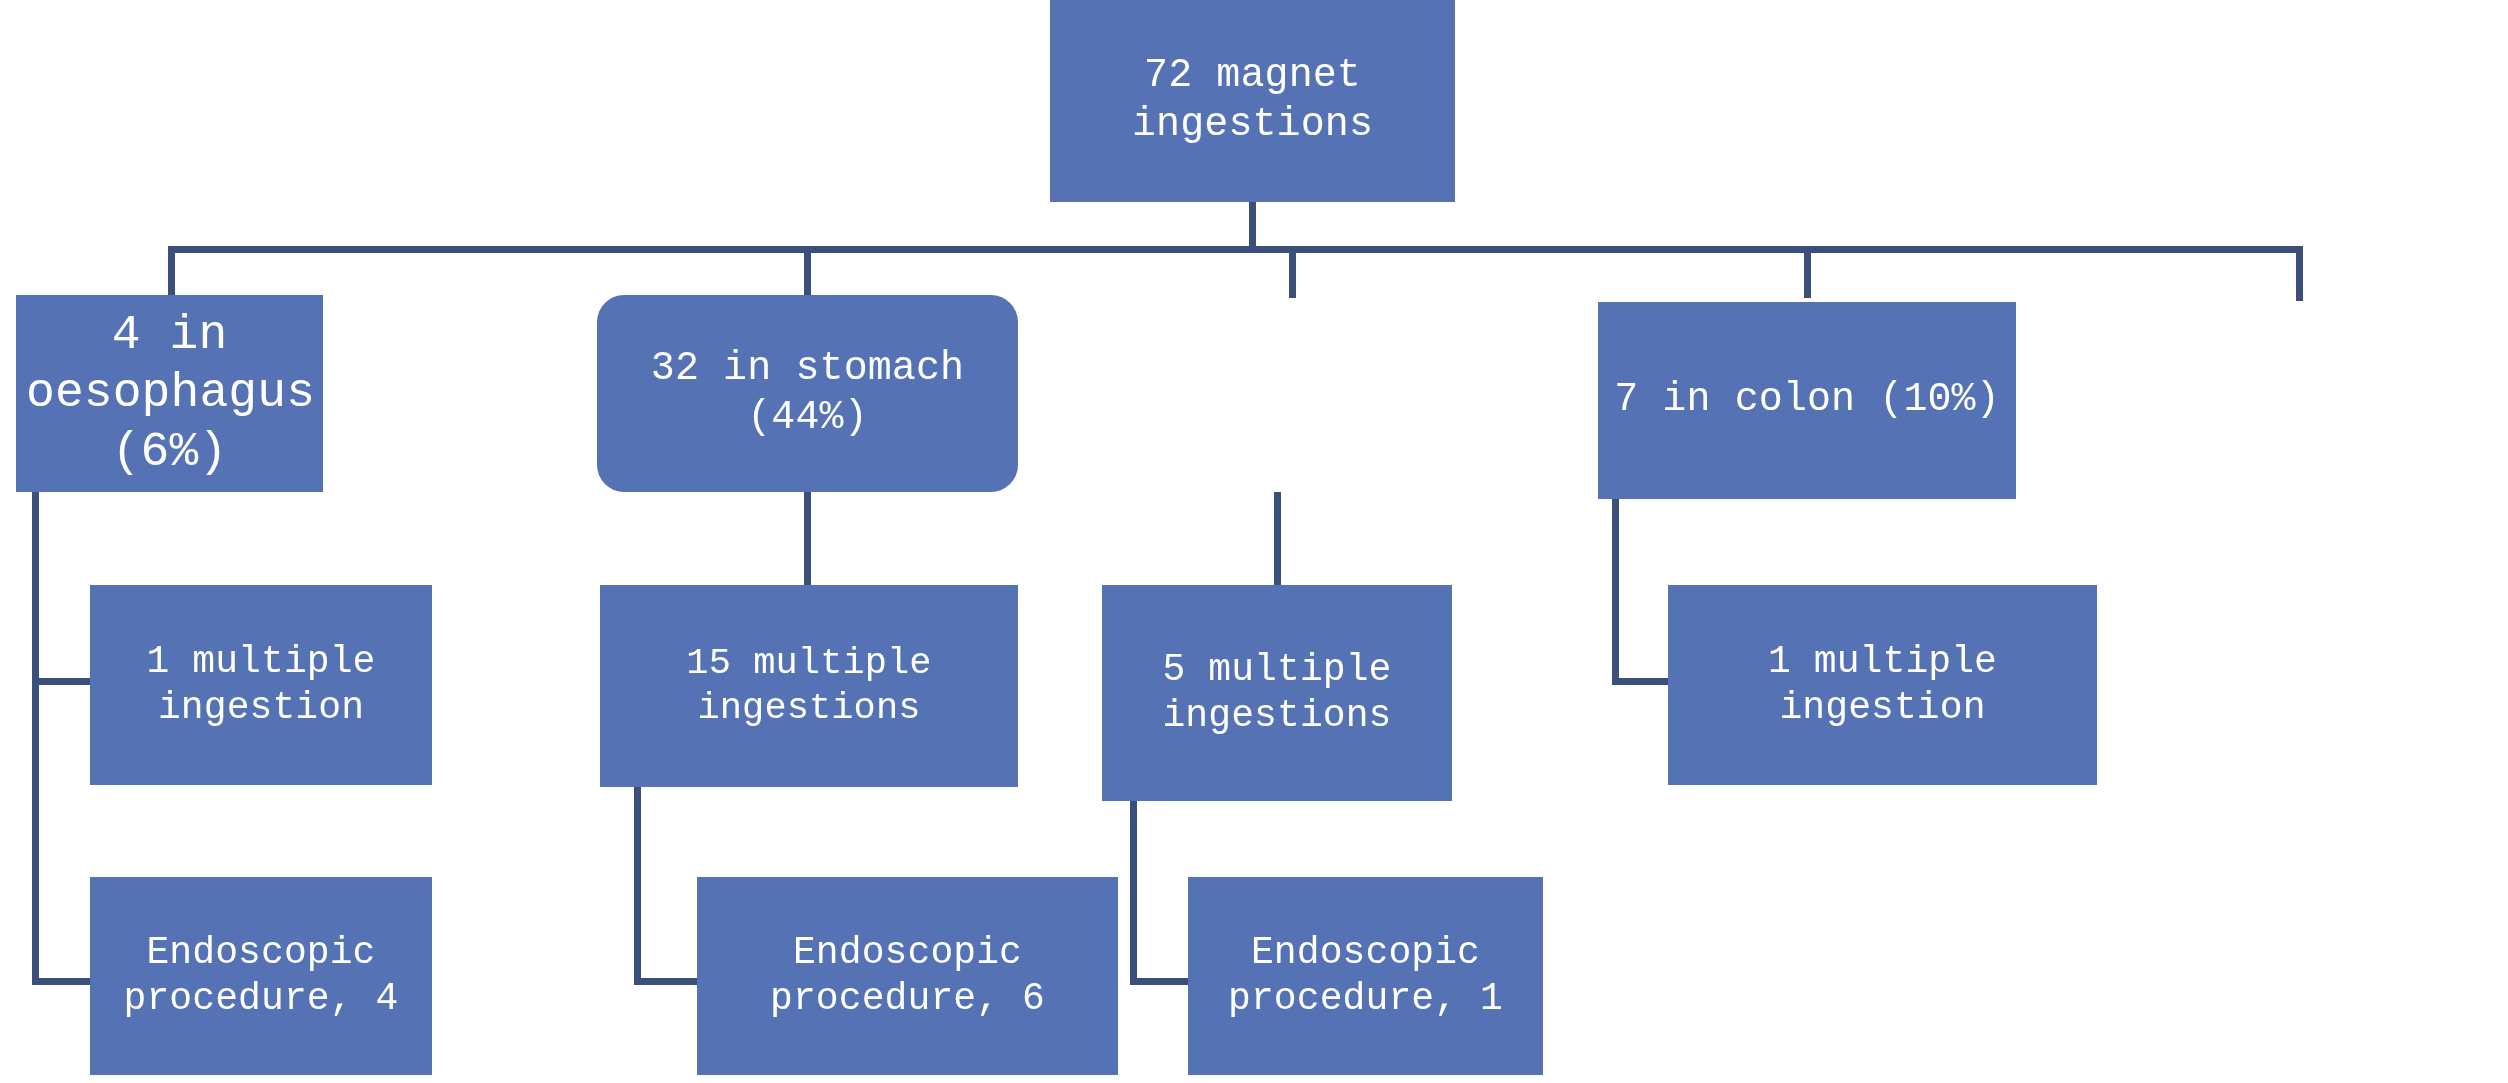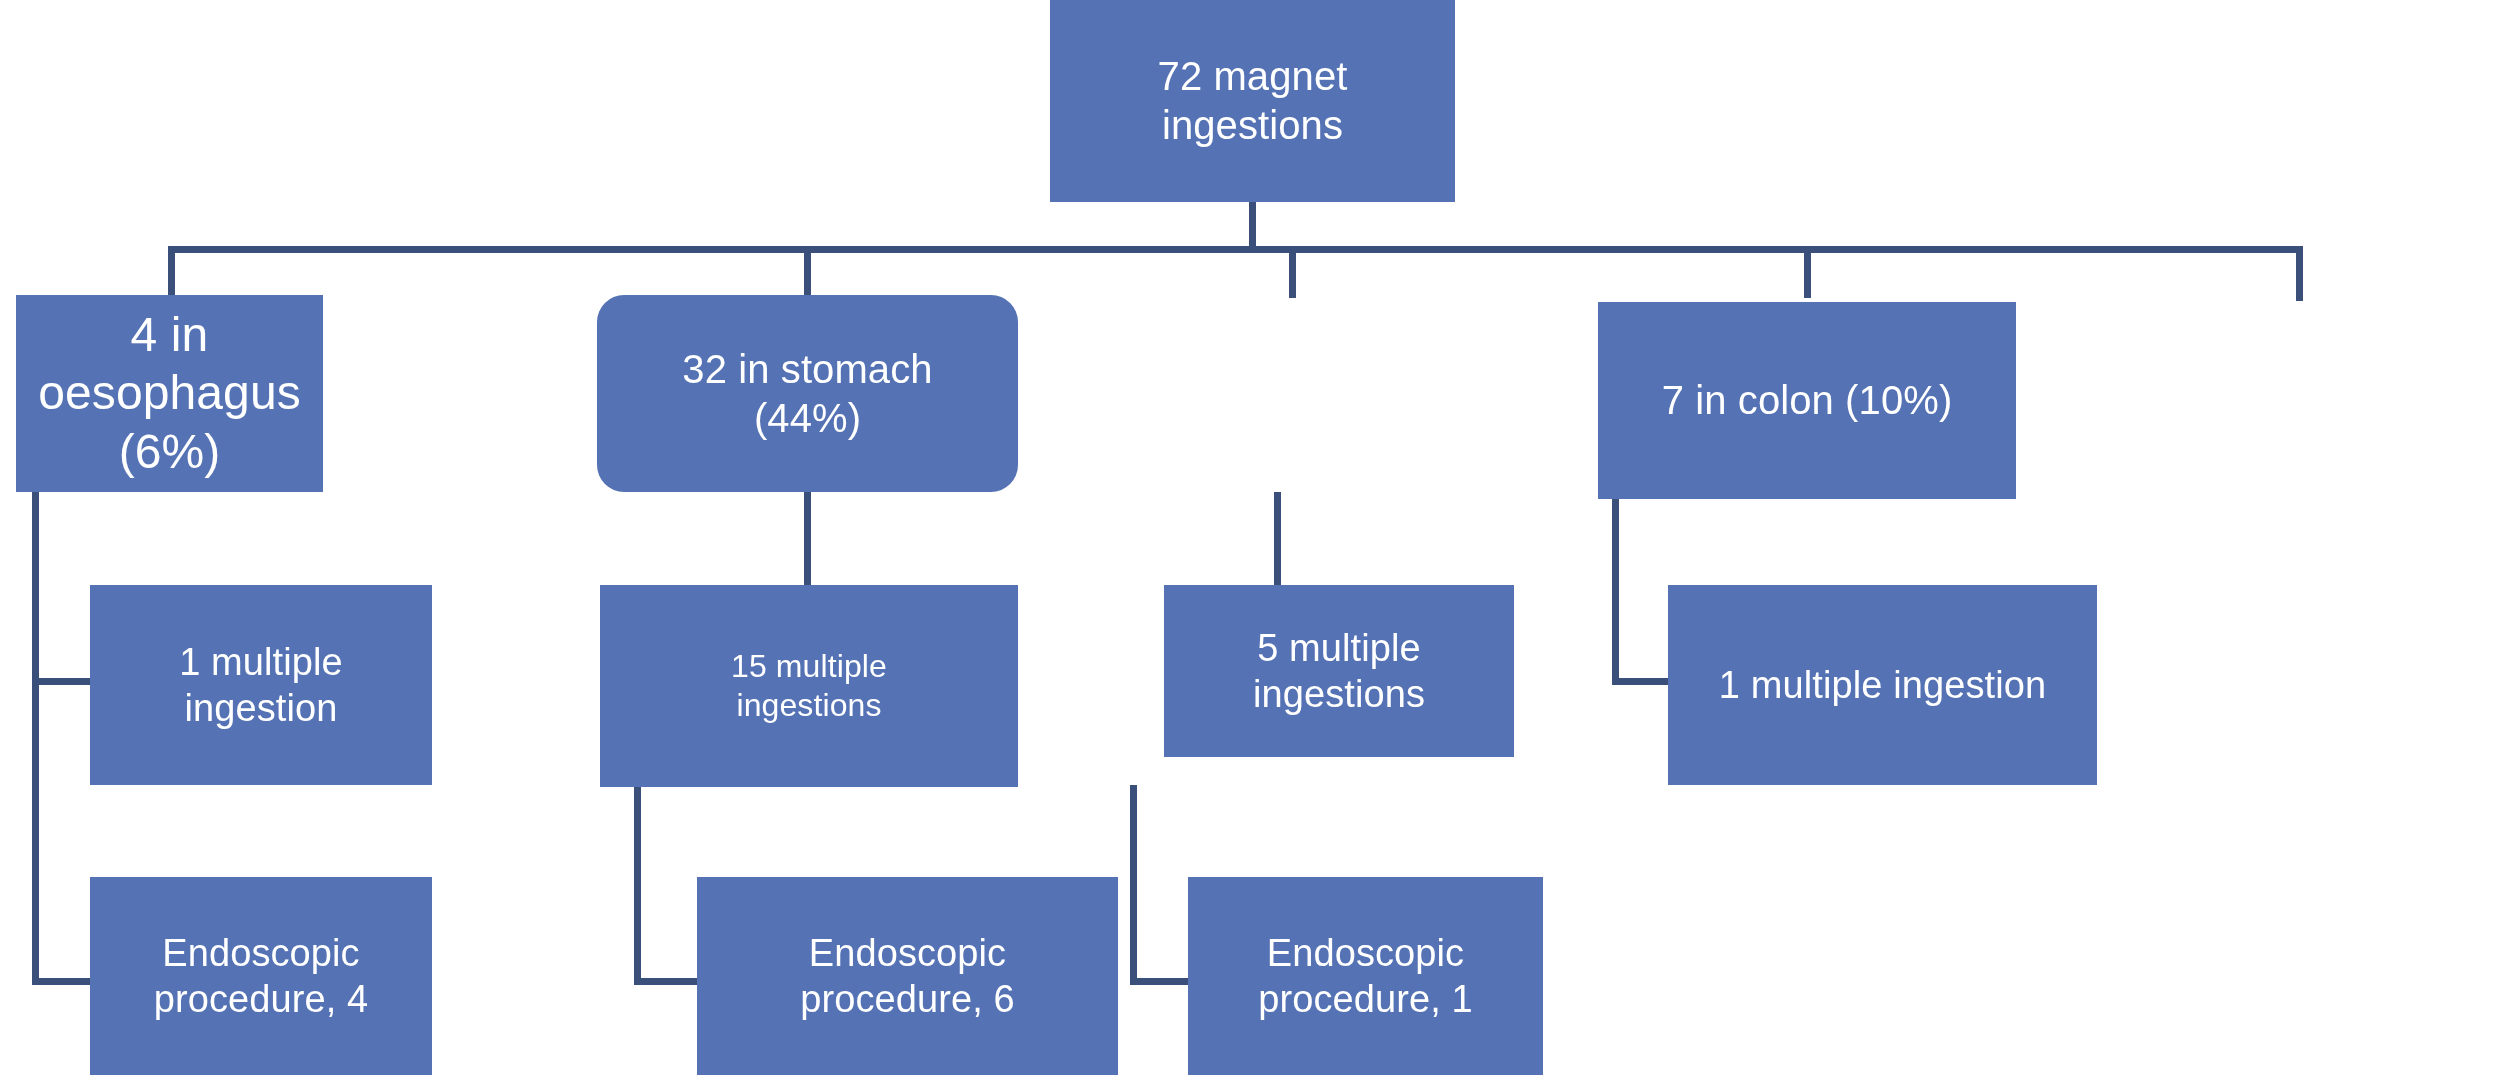--- a/index.html
+++ b/index.html
@@ -25,20 +25,21 @@
     color: #ffffff;
     display: flex;
     align-items: center;
     justify-content: center;
     text-align: center;
     line-height: 1.22;
     padding: 4px 10px;
     font-weight: 400;
     letter-spacing: 0.1px;
     white-space: pre-line;
+    font-family: Liberation Mono, monospace;
   }
   .node-text {
     display: block;
     width: 100%;
     white-space: pre-line;
   }
   .conn {
     position: absolute;
     background: #3A4F7A;
   }
@@ -50,22 +51,22 @@
 
   
   #node-oesophagus      { left: 16px;    top: 295px; width: 307px; height: 197px; font-size: 48px; }
   #node-stomach         { left: 597px;  top: 295px; width: 421px; height: 197px; font-size: 40px; border-radius: 27px; }
   #node-small-intestine { left: 1102px; top: 295px; width: 381px; height: 197px; font-size: 40px; }
   #node-colon           { left: 1598px; top: 302px; width: 418px; height: 197px; font-size: 40px; }
   #node-rectum          { left: 2098px; top: 298px; width: 410px; height: 194px; font-size: 40px; }
 
   
   #node-oeso-multi   { left: 90px;   top: 585px; width: 342px; height: 200px; font-size: 38px; }
-  #node-stom-multi   { left: 600px;  top: 585px; width: 418px; height: 202px; font-size: 32px; }
-  #node-small-multi  { left: 1164px; top: 585px; width: 350px; height: 172px; font-size: 38px; justify-content: flex-end; }
+  #node-stom-multi   { left: 600px;  top: 585px; width: 418px; height: 202px; font-size: 37px; }
+  #node-small-multi  { left: 1102px; top: 585px; width: 350px; height: 216px; font-size: 38px; justify-content: flex-end; }
   #node-colon-multi  { left: 1668px; top: 585px; width: 429px; height: 200px; font-size: 38px; }
 
   
   #node-oeso-endo  { left: 90px;   top: 877px; width: 342px; height: 198px; font-size: 38px; }
   #node-stom-endo  { left: 697px;  top: 877px; width: 421px; height: 198px; font-size: 38px; }
   #node-small-endo { left: 1188px; top: 877px; width: 355px; height: 198px; font-size: 38px; }
 
   
   #c-root-stub   { left: 1249px; top: 202px; height: 50px; }
   #c-bus         { left: 168px;  top: 246px; width: 2135px; }

